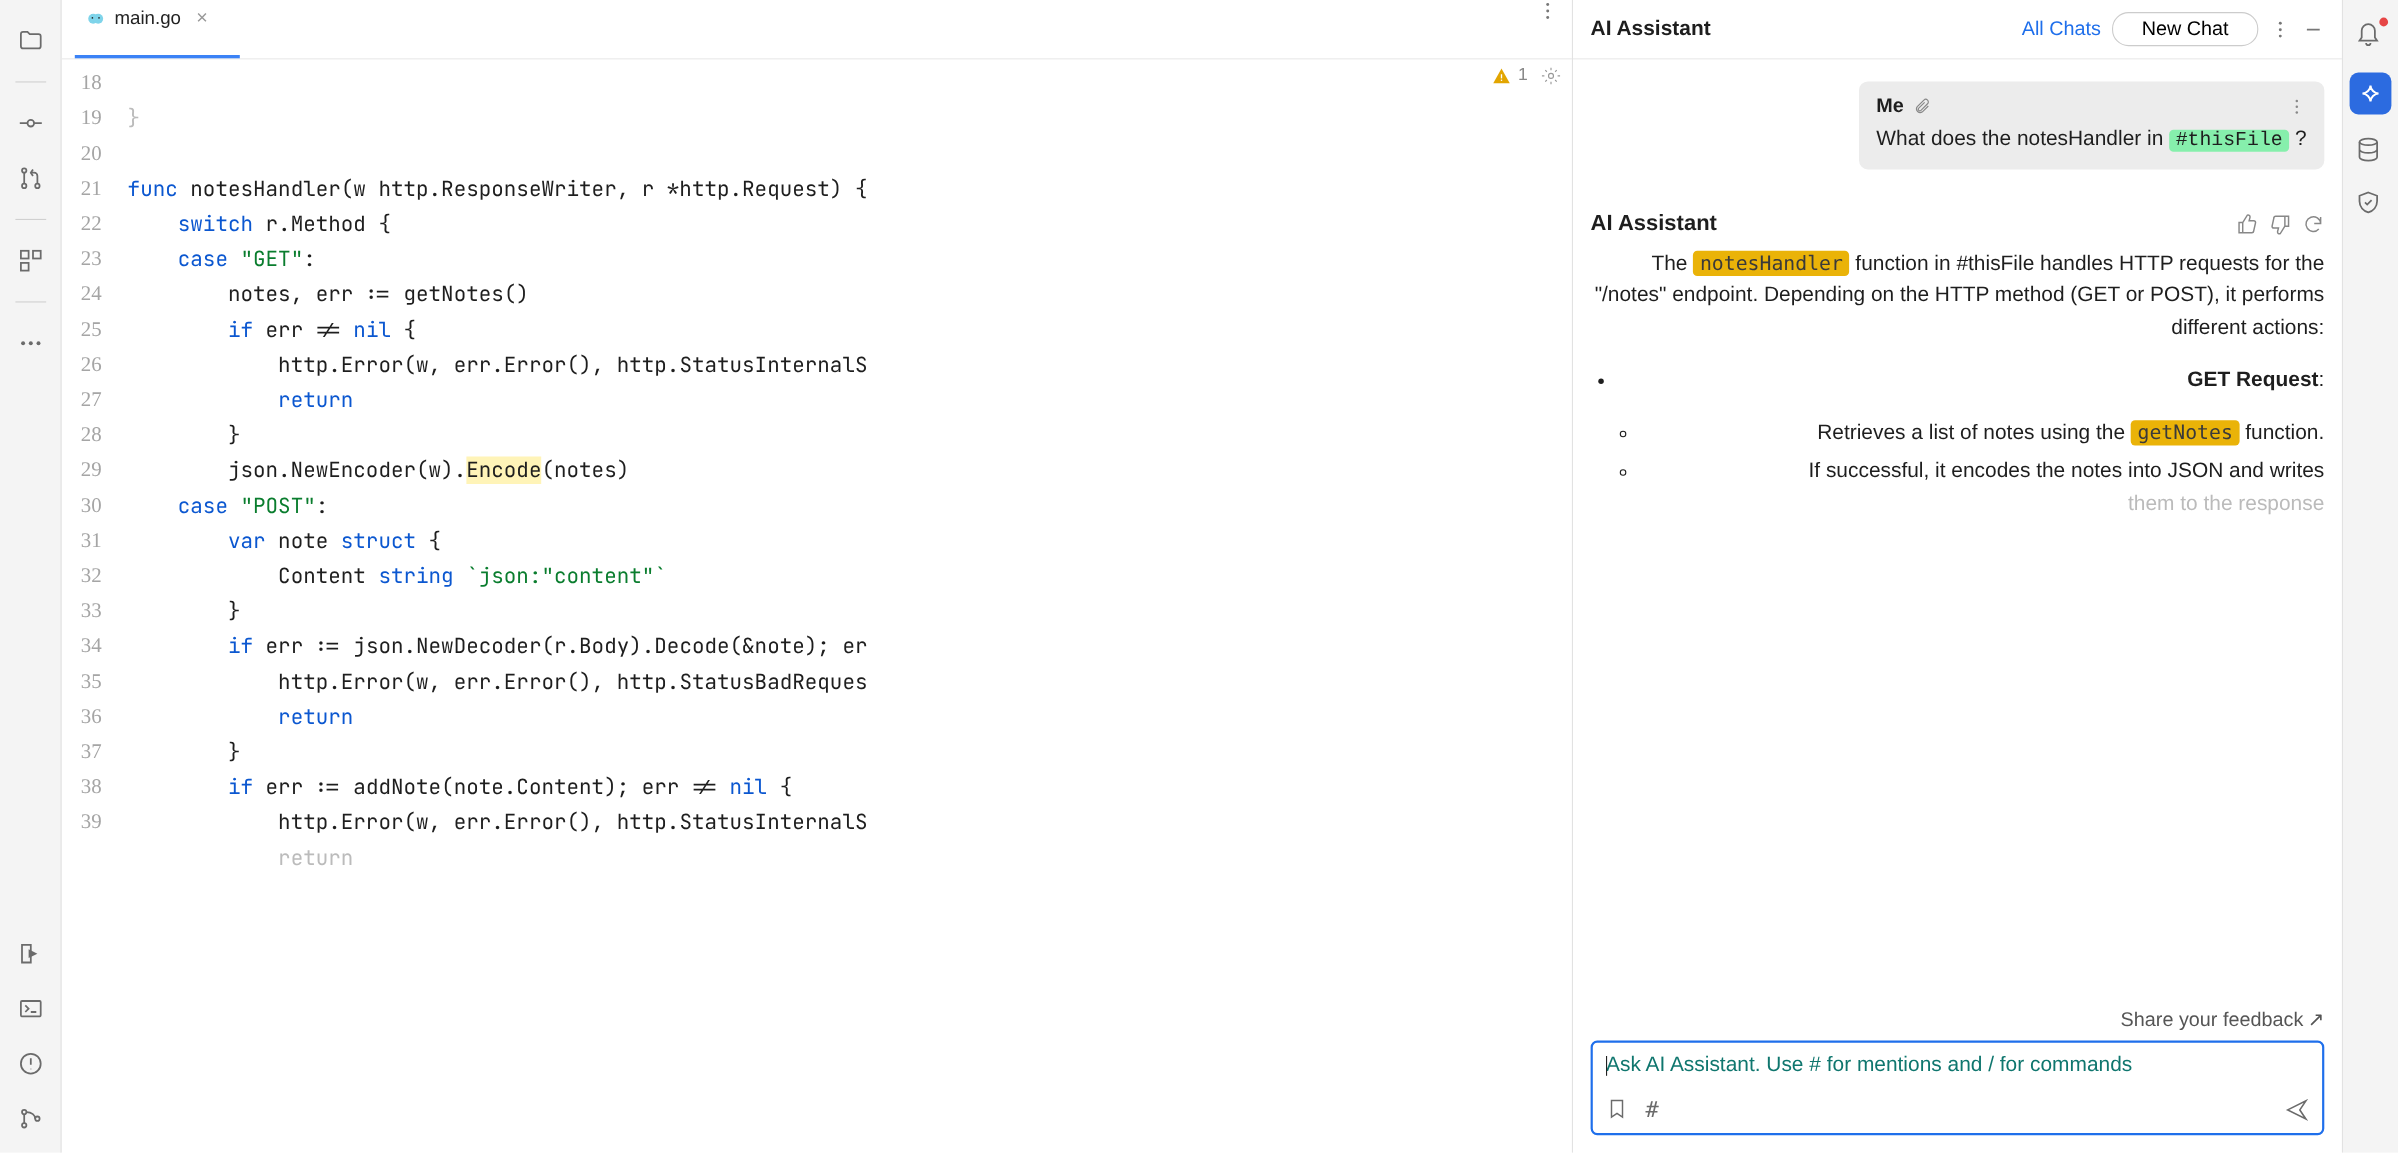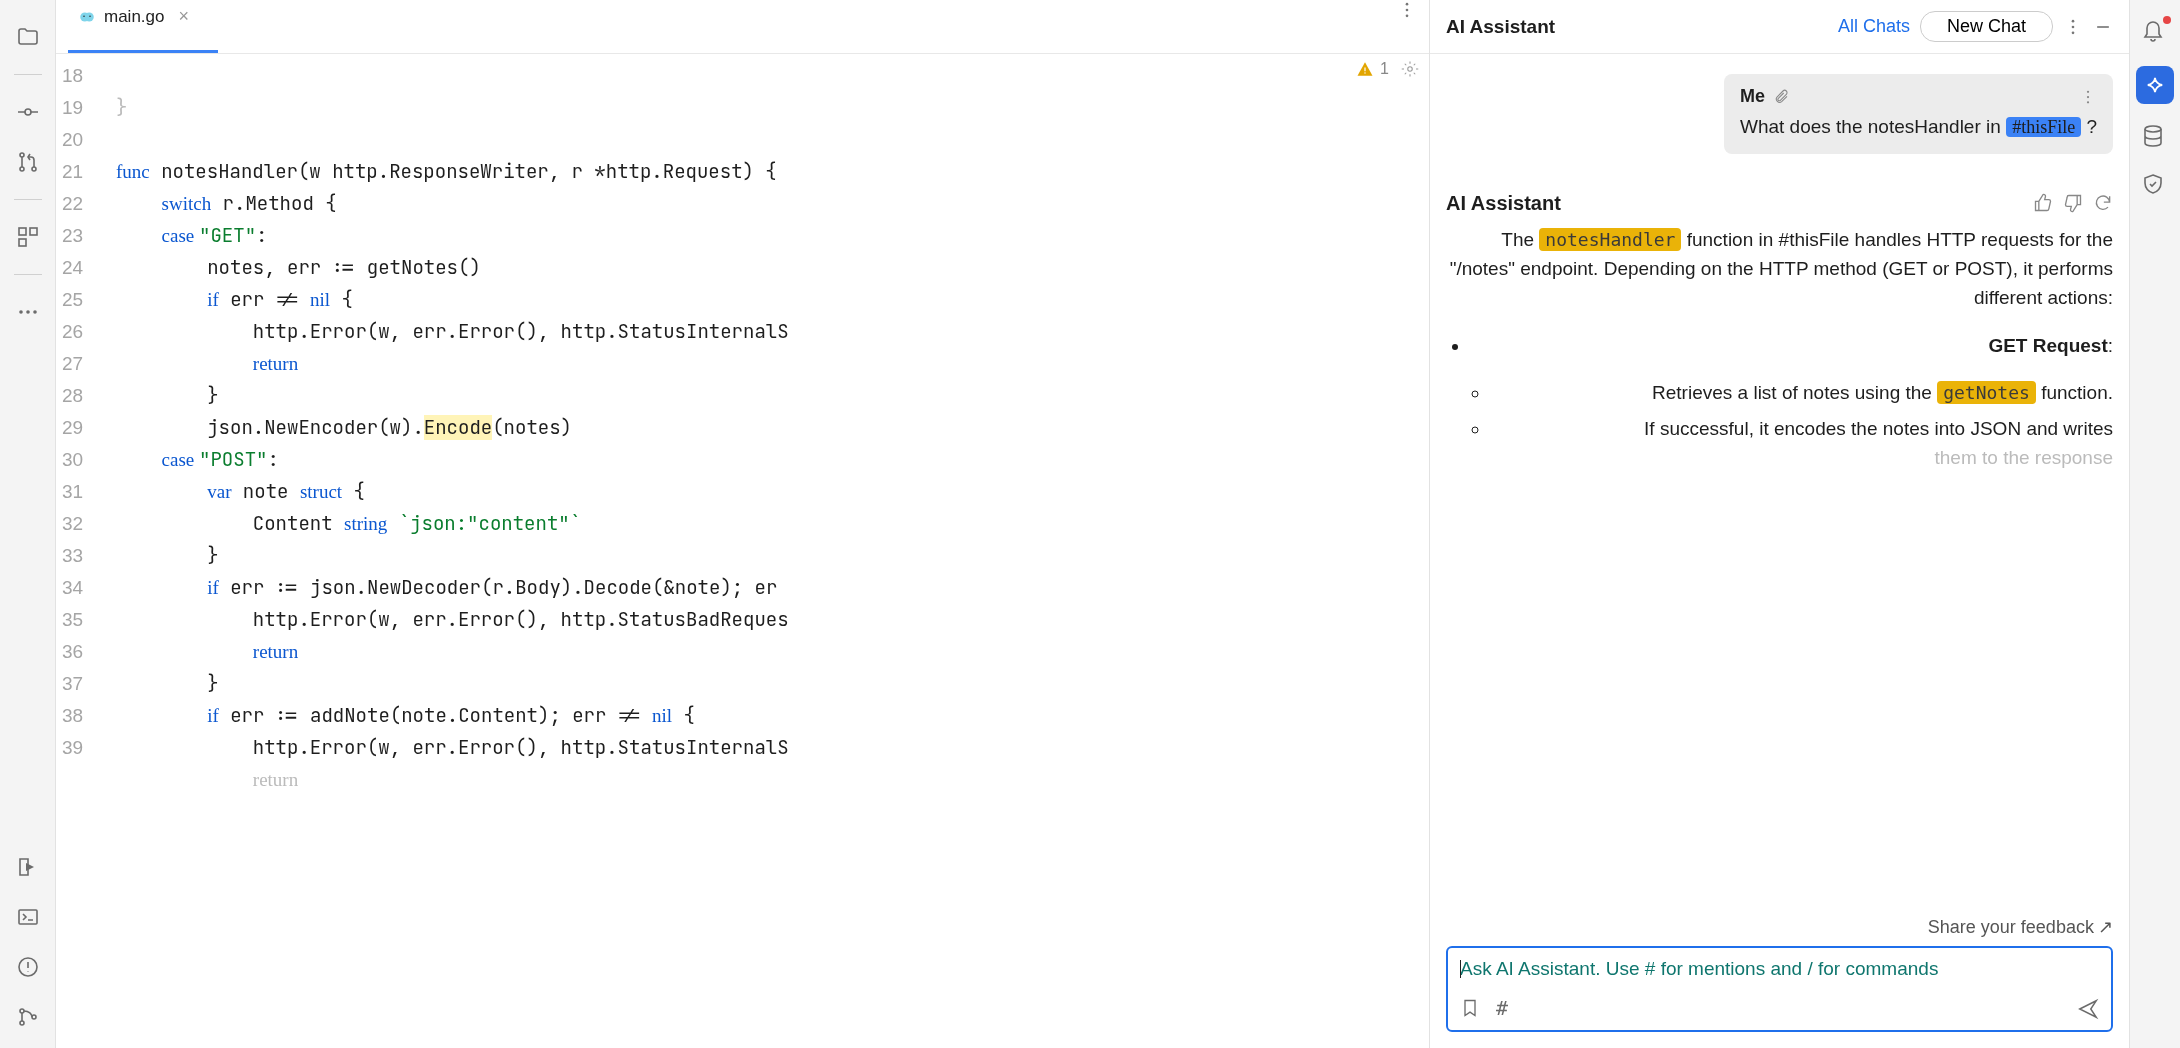--- a/index.html
+++ b/index.html
@@ -16,46 +16,46 @@
   .editor-col { flex: 1; display: flex; flex-direction: column; border-right: 1px solid #e2e2e2; min-width: 0;}
   .tabbar { height: 54px; display: flex; align-items: flex-start; padding: 0 12px; border-bottom: 1px solid #e8e8e8; position: relative;}
   .tab { display: flex; align-items: center; gap: 8px; padding: 6px 10px; font-size: 17px; color: #222;}
   .tab .go-icon { width: 18px; height: 18px; }
   .tab-close { color: #999; font-size: 18px; margin-left: 6px; }
   .tab-underline { position: absolute; bottom: 0; left: 12px; width: 150px; height: 3px; background: #3b82f6; }
   .tab-actions { margin-left: auto; display: flex; align-items: center; gap: 12px;}
   .tab-actions .ic { width: 20px; height: 20px; color: #777; }
 
   .code-area { flex: 1; display: flex; overflow: hidden; position: relative;}
-  .gutter { width: 60px; text-align: left; padding: 6px 12px 6px 6px; color: #a5a5a5; font-family: Liberation Sans, sans-serif; font-size: 19px; line-height: 32px; user-select: none;}
+  .gutter { width: 60px; text-align: center; padding: 6px 12px 6px 6px; color: #a5a5a5; font-family: Liberation Serif, serif; font-size: 19px; line-height: 32px; user-select: none;}
   .code { flex: 1; padding: 6px 0; font-family: ui-monospace, "JetBrains Mono", Menlo, monospace; font-size: 19px; line-height: 32px; white-space: pre; overflow: hidden; position: relative;}
   .code-inspect { position: absolute; top: 6px; right: 10px; display: flex; align-items: center; gap: 6px; color: #888; font-size: 16px;}
   .code-inspect .warn { color: #e2a500;}
-  .cm-kw { color: #0b57d0; font-family: Liberation Serif, serif; }
+  .cm-kw { color: #0b57d0; }
   .cm-str { color: #0a7d2e; }
   .cm-hl { background: #fff4b8; }
 
   .breadcrumb { height: 30px; border-top: 1px solid #eee; padding: 2px 12px; font-size: 16px; color: #555; display:flex; align-items:center;}
 
   
   .rightcol { width: 700px; display: flex; flex-direction: column; border-right: 1px solid #e2e2e2; flex: 0 0 700px;}
   .rp-header { height: 54px; display: flex; align-items: center; padding: 0 16px; gap: 10px; border-bottom: 1px solid #e8e8e8;}
   .rp-title { font-size: 19px; font-weight: 600; }
   .rp-header .spacer { flex: 1; }
   .rp-allchats { color: #1f6feb; font-size: 18px; }
   .rp-newchat { border: 1px solid #ccc; border-radius: 15px; padding: 4px 26px; font-size: 18px; background: #fff; }
   .rp-header .ic { width: 20px; height: 20px; color: #777; }
 
   .chat-body { flex: 1; overflow: hidden; padding: 20px 16px 0 16px; display:flex; flex-direction:column; gap: 34px; text-align: right;}
   .me-bubble { align-self: flex-end; max-width: 480px; background: #ececec; border-radius: 8px; padding: 12px 16px; position: relative;}
   .me-head { display:flex; align-items:center; gap:8px; margin-bottom: 6px;}
   .me-head b { font-size: 18px; }
   .me-head .dots { margin-left:auto; color:#888;}
   .me-text { font-size: 19px; line-height: 1.5; }
-  .chip { background: #3b82f6; border-radius: 4px; padding: 0 6px; font-family: Liberation Serif, serif; font-size: 18px; }
+  .chip { background: #86efac; border-radius: 4px; padding: 0 6px; font-family: Liberation Mono, monospace; font-size: 18px; }
 
   .ai-block { font-size: 19px; line-height: 1.55; }
   .ai-head { display:flex; align-items:center; margin-bottom: 6px;}
   .ai-head b { font-size: 20px;}
   .ai-head .ic { width:20px; height:20px; color:#888; margin-left:10px;}
   .ai-head .spacer { flex:1;}
   code.inline { background:#eab308; padding: 1px 6px; border-radius:4px; font-family: ui-monospace, monospace; font-size: 18px; color:#3a3a3a;}
   ul.lvl1 { margin-top: 18px; padding-left: 24px; list-style: disc;}
   ul.lvl2 { margin-top: 18px; padding-left: 44px; list-style: circle;}
   ul li { margin: 6px 0;}

